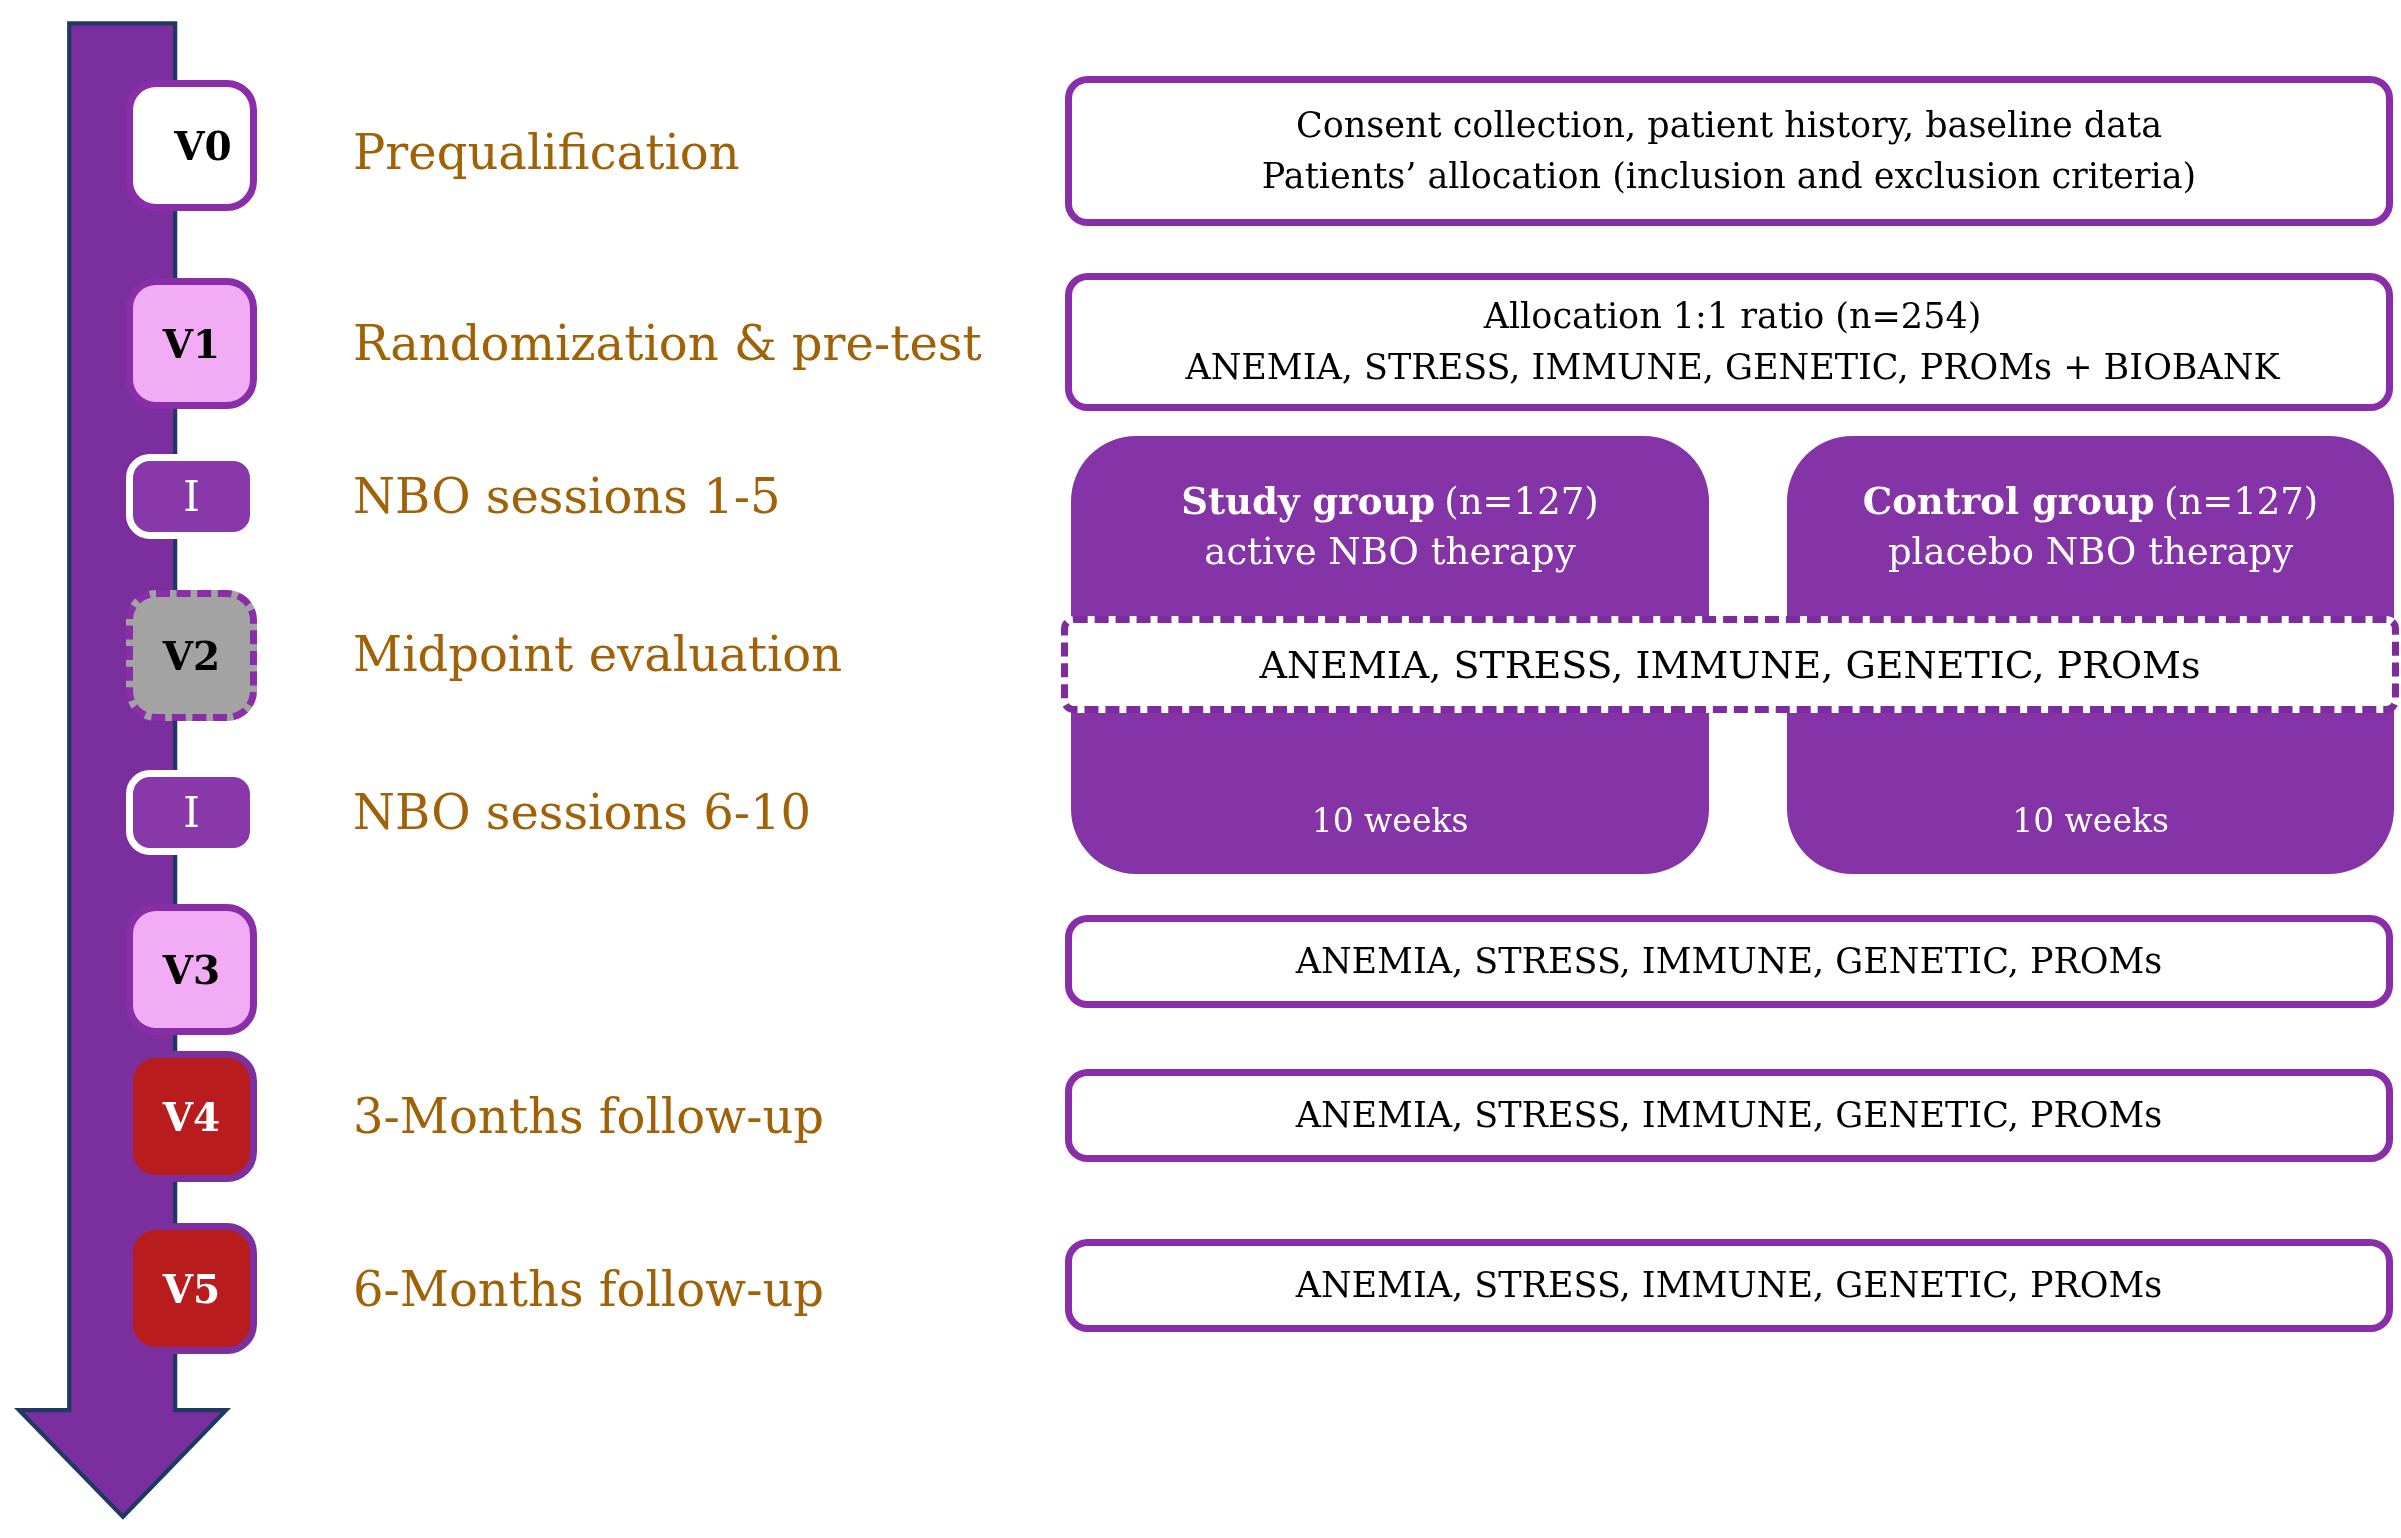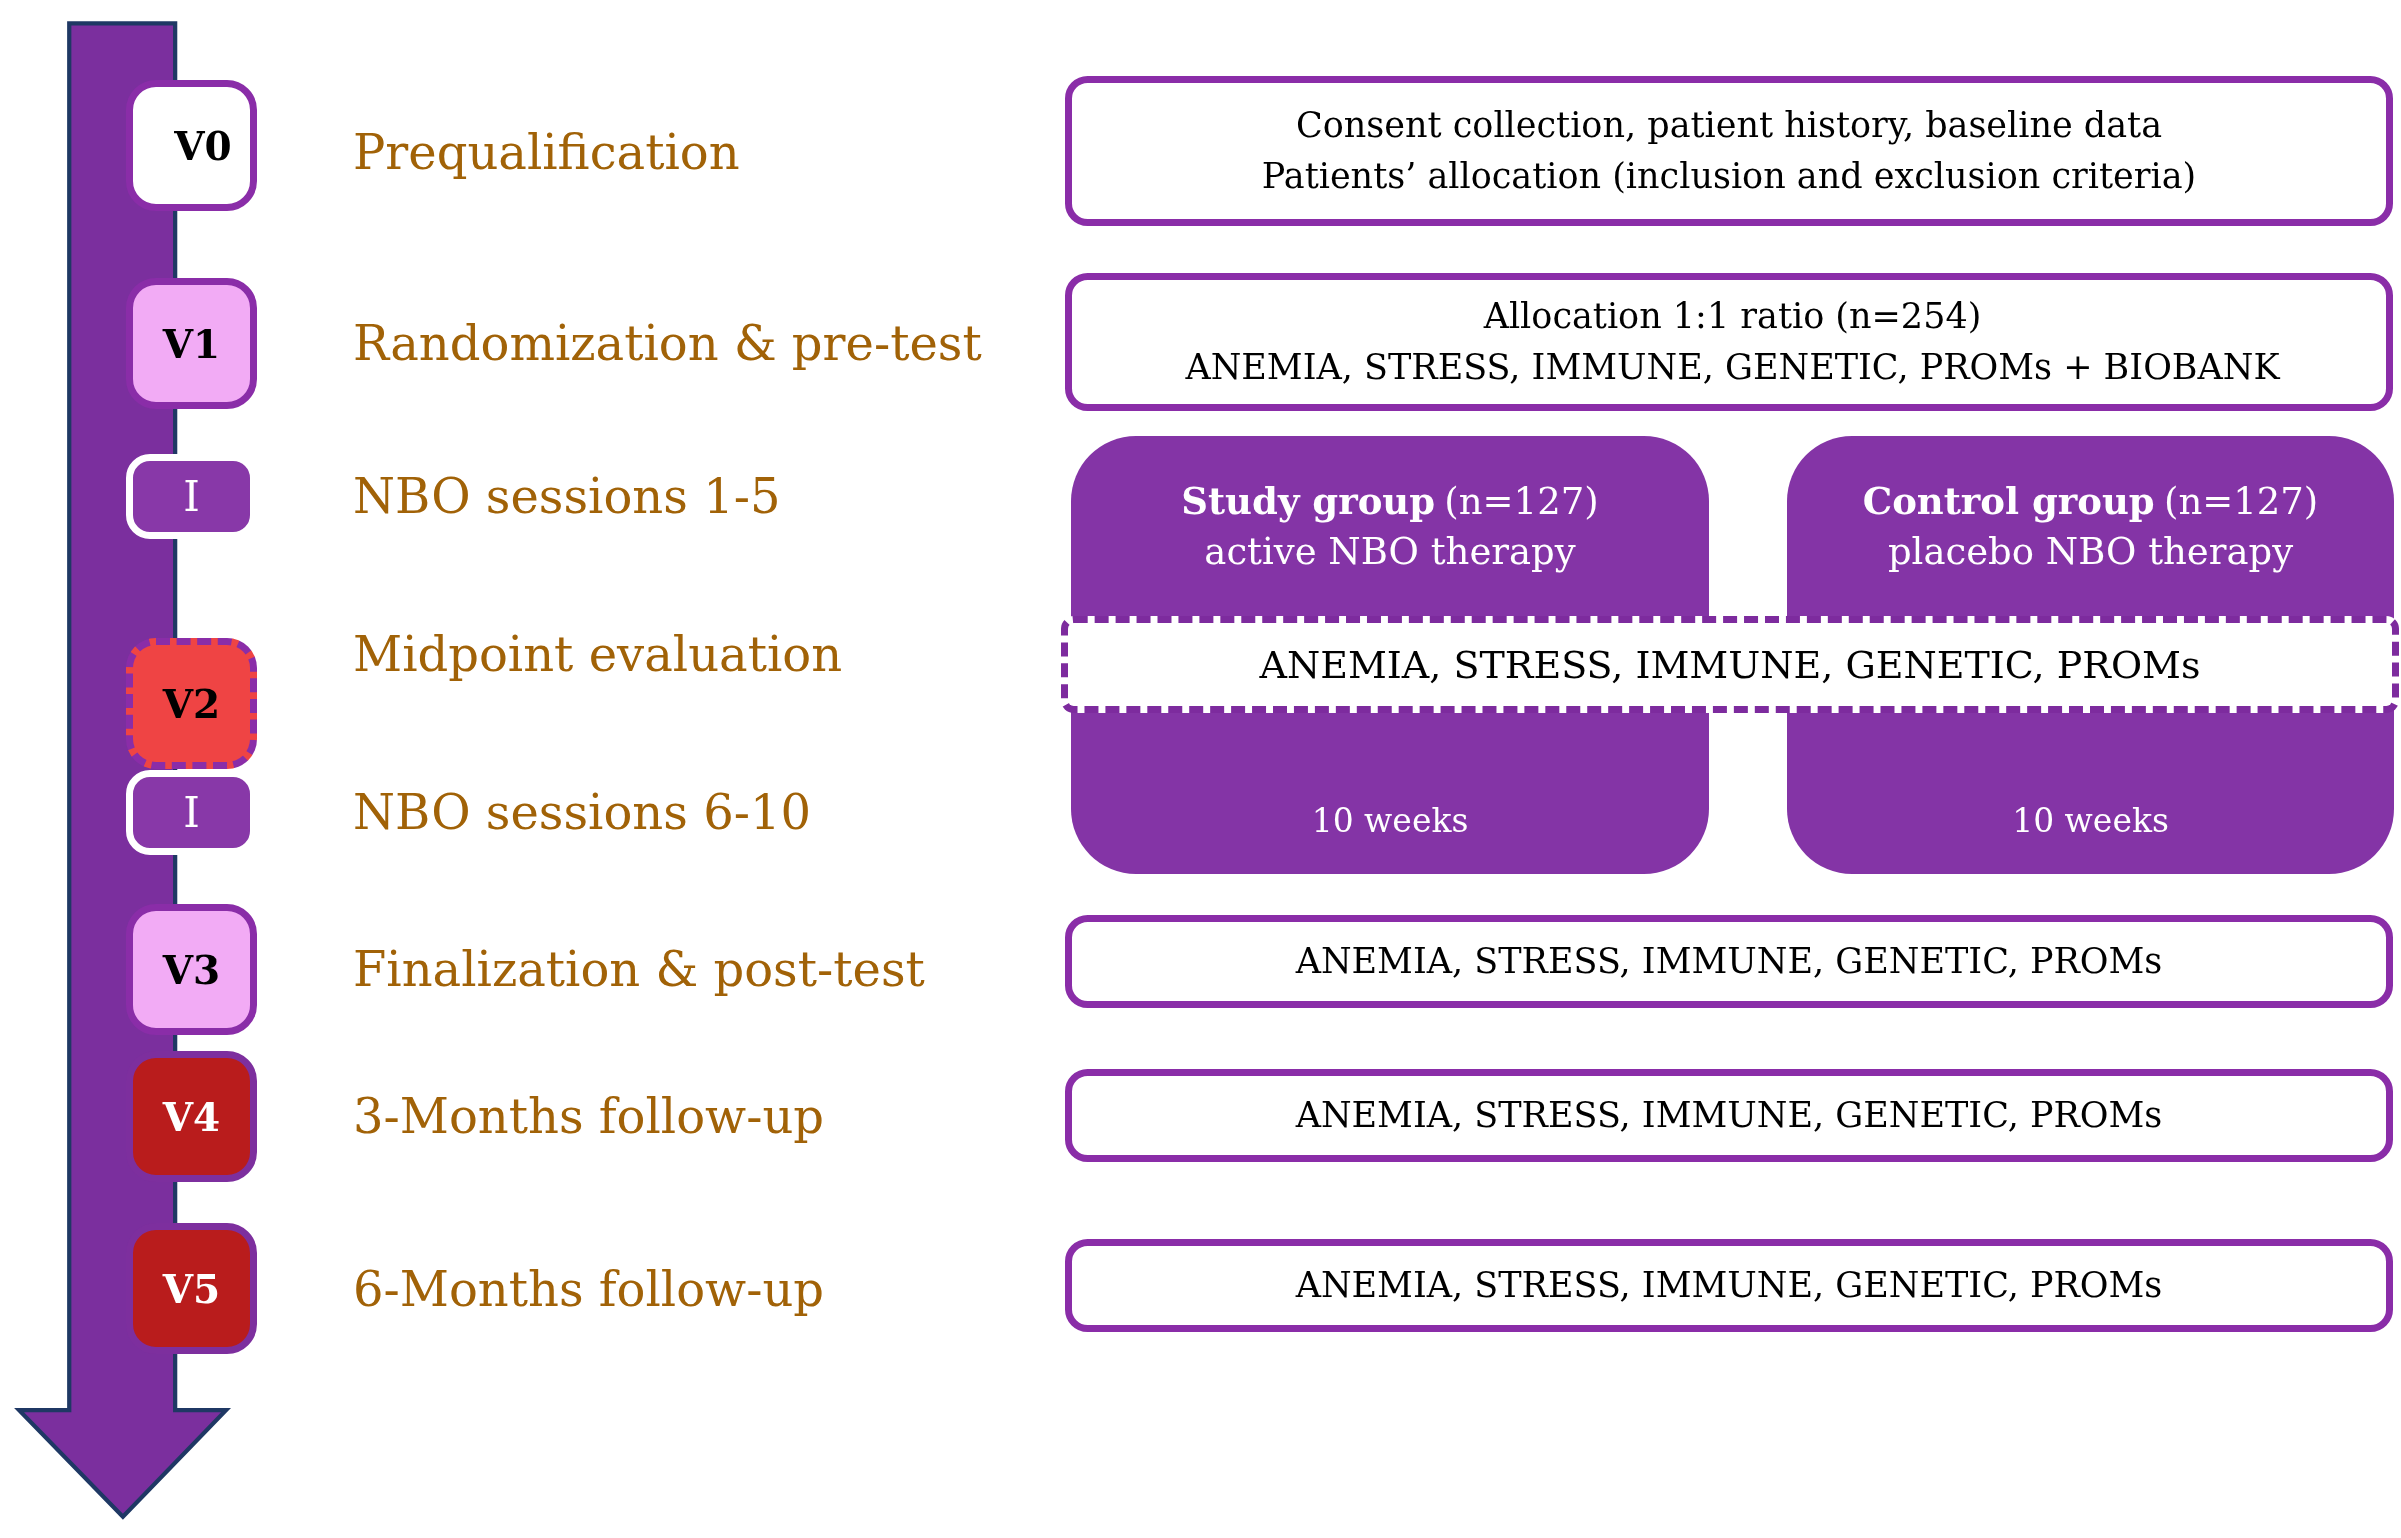--- a/index.html
+++ b/index.html
@@ -26,21 +26,21 @@
     display: flex;
     align-items: center;
     justify-content: center;
     font-weight: bold;
     font-size: 39px;
     color: #000;
     z-index: 3;
   }
   .badge.white  { background: #ffffff; border: 7.8px solid #8A2DA8; }
   .badge.pink   { background: #F2ABF5; border: 7.8px solid #8A2DA8; }
-  .badge.dashed { background: #ef4444; border: 7.8px dashed #8A2DA8; margin-top: 48px; }
+  .badge.dashed { background: #a3a3a3; border: 7.8px dashed #8A2DA8; }
   .badge.dark   { background: #b91c1c; border: 7.8px solid #7D2F9E; color: #ffffff; }
   .badge.intervention {
     background: #8838A8;
     border: 7.8px solid #ffffff;
     border-radius: 24px;
     color: #ffffff;
     height: 85px;
     font-weight: normal;
     font-size: 42px;
   }
@@ -179,21 +179,20 @@
   </div>
   <div class="badge dark badge-v5">
     <span>V5</span>
   </div>
 
   <div class="stage-label label-v0">Prequalification</div>
   <div class="stage-label label-v1">Randomization &amp; pre-test</div>
   <div class="stage-label label-i1">NBO sessions 1-5</div>
   <div class="stage-label label-v2">Midpoint evaluation</div>
   <div class="stage-label label-i2">NBO sessions 6-10</div>
-  <div class="stage-label label-v3">Finalization &amp; post-test</div>
   <div class="stage-label label-v4">3-Months follow-up</div>
   <div class="stage-label label-v5">6-Months follow-up</div>
 
   <div class="wbox wbox-prequal">
     <div>Consent collection, patient history, baseline data</div>
     <div>Patients’ allocation (inclusion and exclusion criteria)</div>
   </div>
 
   <div class="wbox wbox-random">
     <div>Allocation 1:1 ratio (n=254)</div>

